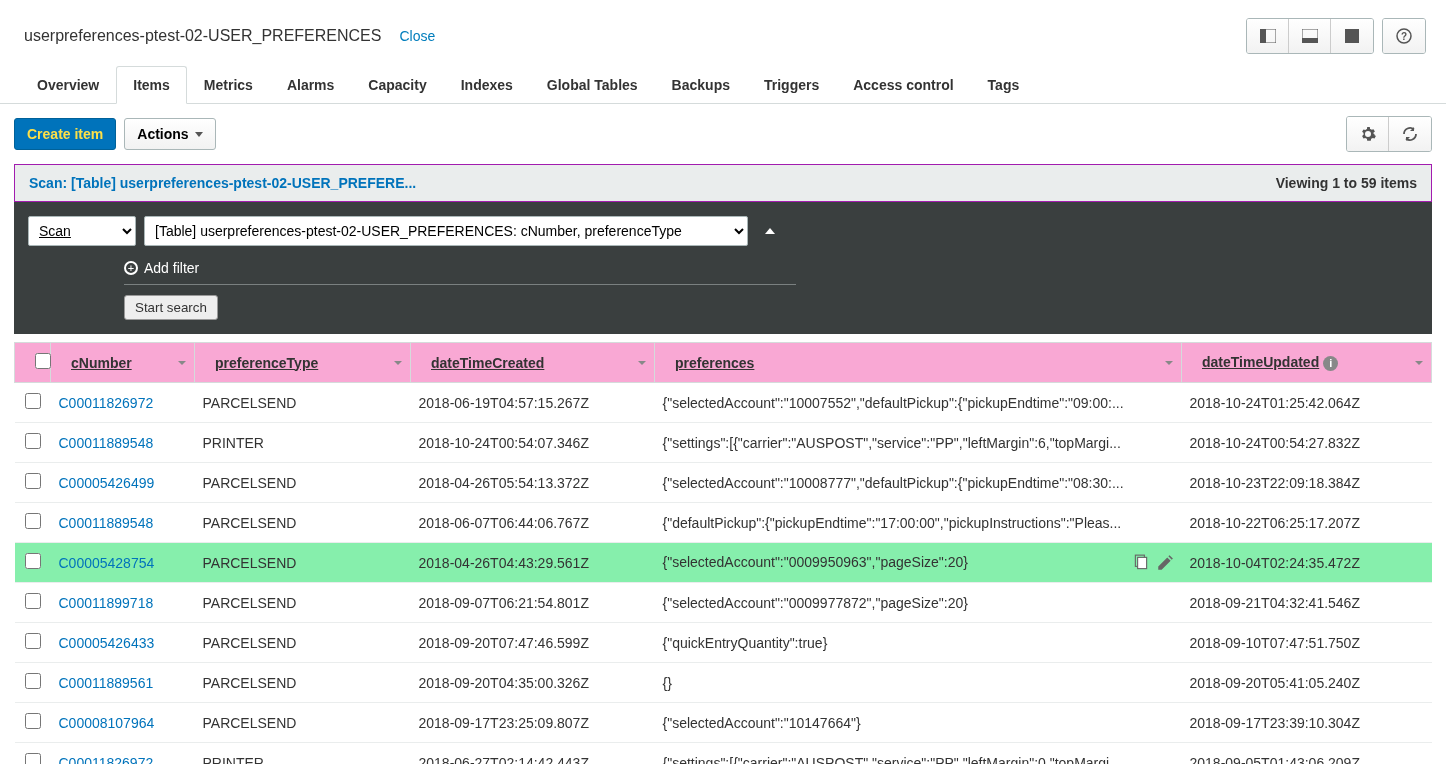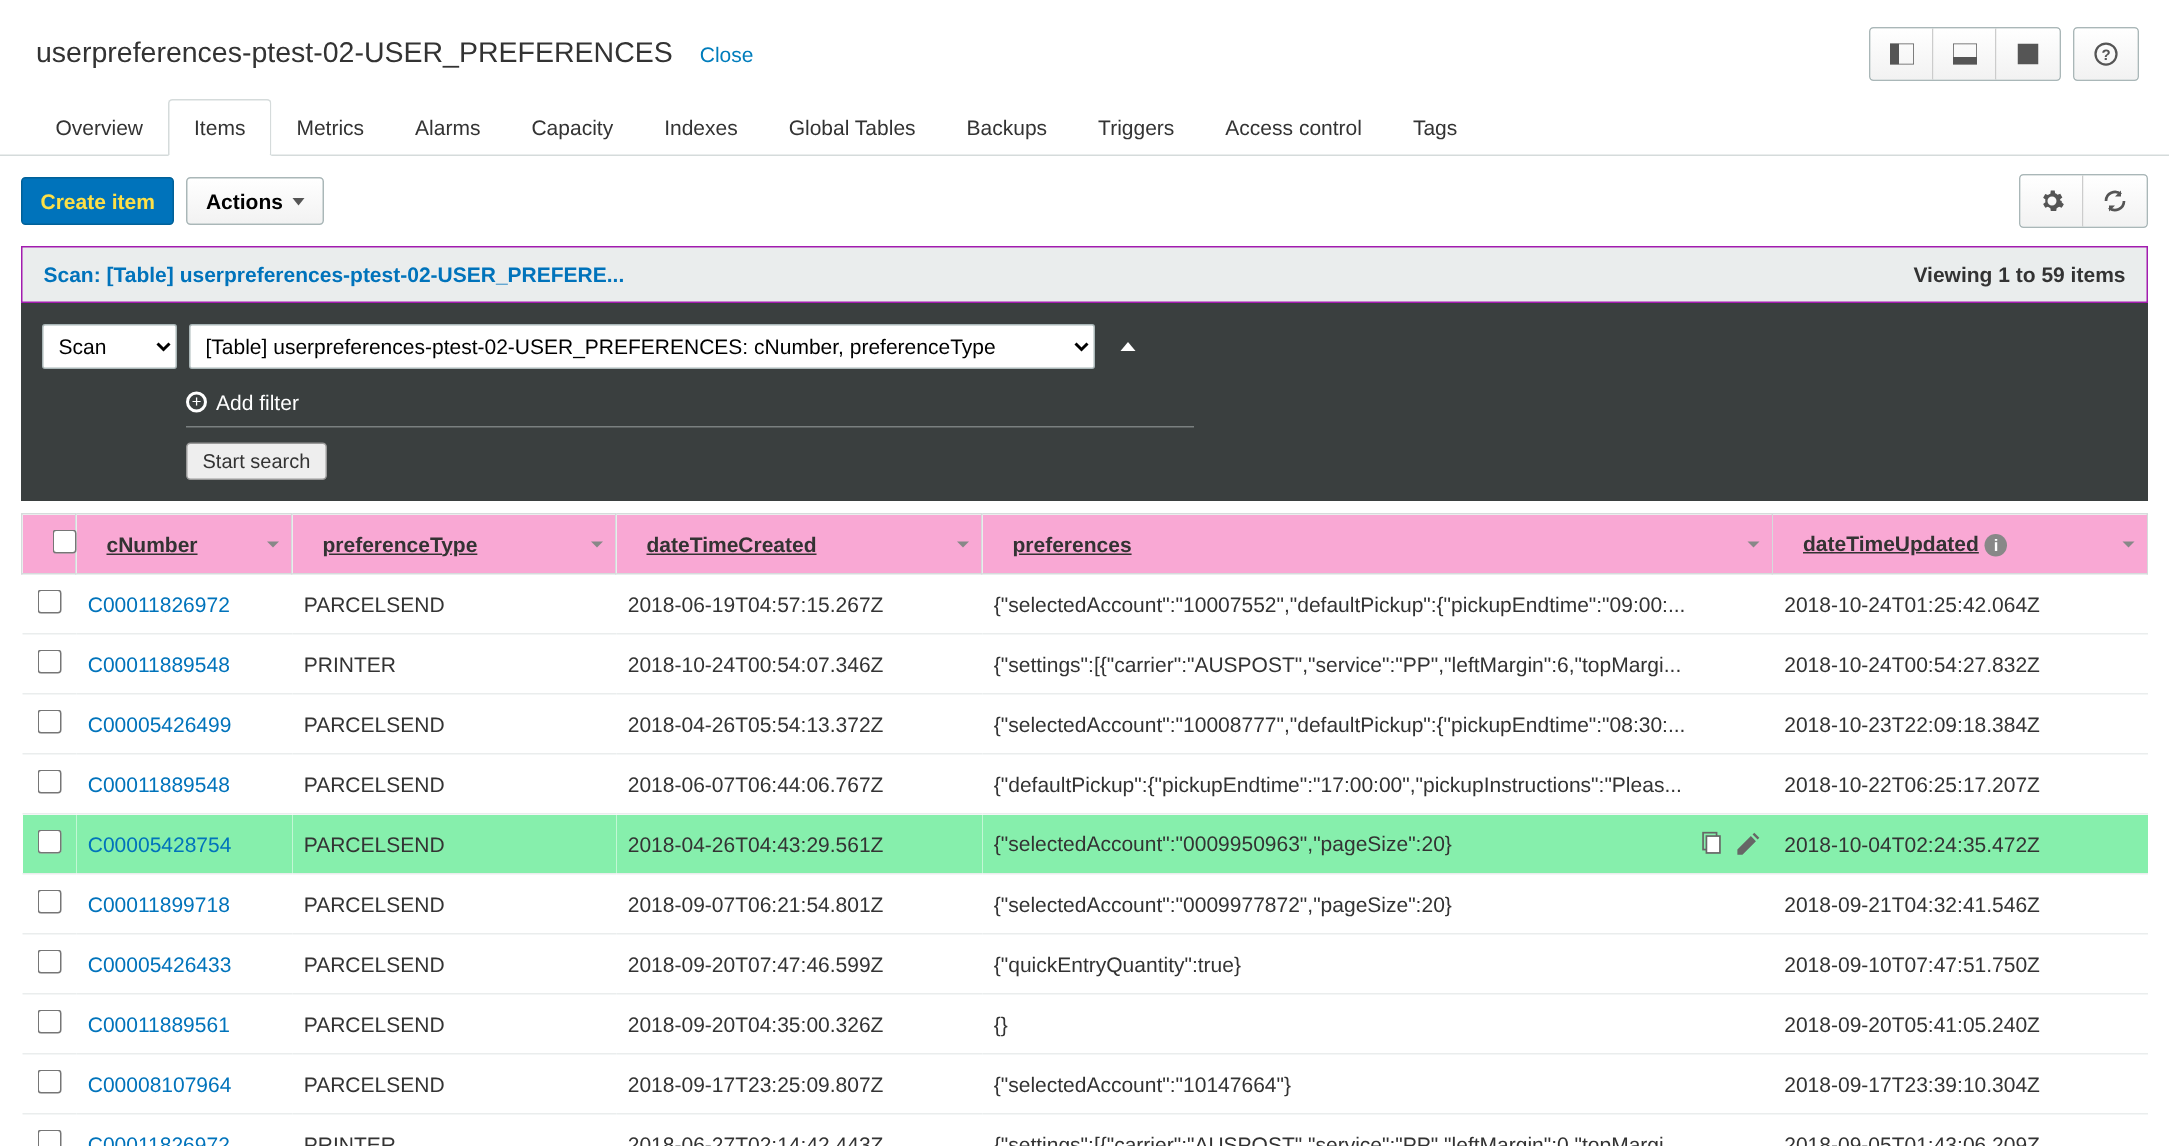--- a/index.html
+++ b/index.html
@@ -1,42 +1,42 @@
 <!DOCTYPE html>
 <html><head>
 <meta charset="utf-8">
 <style>
   * { box-sizing: border-box; margin: 0; padding: 0; }
   body { font-family: "Helvetica Neue", Arial, sans-serif; font-size: 14px; color: #333; background: #fff; }
   
   .header { display: flex; align-items: center; padding: 18px 20px 12px 24px; }
-  .title { font-size: 19px; font-weight: 400; color: #333; }
+  .title { font-size: 16px; font-weight: 400; color: #333; }
   .close-link { color: #007dbc; margin-left: 18px; text-decoration: none; font-size: 14px; cursor: pointer; }
   .spacer { flex: 1; }
   .btn-group { display: inline-flex; border: 1px solid #aab7b8; border-radius: 3px; overflow: hidden; margin-left: 8px; }
   .btn-icon { width: 42px; height: 34px; display: flex; align-items: center; justify-content: center; background: linear-gradient(#fff,#f2f2f2); border-right: 1px solid #ccc; cursor: pointer; }
   .btn-icon:last-child { border-right: none; }
   
   .tabs { border-bottom: 1px solid #d5dbdb; padding-left: 20px; }
-  .tab { display: inline-block; padding: 10px 16px; color: #333; cursor: pointer; border: 1px solid transparent; border-bottom: none; font-weight: 400; font-size: 14px; }
+  .tab { display: inline-block; padding: 10px 16px; color: #333; cursor: pointer; border: 1px solid transparent; border-bottom: none; font-weight: 700; font-size: 14px; }
   .tab.active { background: #fff; border: 1px solid #d5dbdb; border-bottom: 1px solid #fff; margin-bottom: -1px; border-radius: 3px 3px 0 0; }
   
   .toolbar { display: flex; align-items: center; padding: 12px 14px; }
   .btn-primary { background: #0073bb; color: #fde047; border: 1px solid #006199; padding: 7px 12px; border-radius: 3px; font-weight: 700; cursor: pointer; font-size:14px;}
   .btn-default { background: linear-gradient(#fff,#f2f2f2); border: 1px solid #aab7b8; padding: 7px 12px; border-radius: 3px; font-weight: 700; cursor: pointer; display:inline-flex; align-items:center; gap:6px; font-size:14px;}
   .chevron-down { width: 0; height: 0; border-left: 4px solid transparent; border-right: 4px solid transparent; border-top: 5px solid #555; display:inline-block;}
   
   .scan-bar { display: flex; align-items: center; justify-content: space-between; padding: 10px 14px; background: #eaeded; border: 1px solid #a21caf; margin: 0 14px; }
   .scan-text { color: #0073bb; font-weight: 700; max-width: 440px; overflow: hidden; white-space: nowrap; text-overflow: ellipsis; cursor:pointer; }
   .viewing { font-weight: 700; color: #333; }
   
   .darkbox { background: #3a3f3f; margin: 0 14px; padding: 14px; }
   .darkbox-row1 { display: flex; gap: 8px; align-items:center;}
   select.sel { height: 30px; border: 1px solid #aab7b8; border-radius: 2px; padding: 0 6px; font-size:14px; background:#fff;}
-  .sel-scan { width: 90px; }
+  .sel-scan { width: 108px; text-decoration: underline; }
   .sel-table { width: 604px; }
   .collapse-btn { width: 28px; height: 28px; display:flex; align-items:center; justify-content:center; cursor:pointer;}
   .chevron-up { width:0; height:0; border-left:5px solid transparent; border-right:5px solid transparent; border-bottom:6px solid #fff; }
   
   .add-filter { color: #fff; margin: 14px 0 0 96px; font-size:14px; cursor:pointer; display:inline-flex; align-items:center; gap:6px; }
   .plus-icon { width:14px; height:14px; border-radius:50%; border:2px solid #fff; display:inline-flex; align-items:center; justify-content:center; font-size:11px; line-height:1; }
   .filter-line { border-bottom: 1px solid #7a8080; margin: 8px 0 10px 96px; width: 672px;}
   .start-search { background: #eee; border:1px solid #999; border-radius:3px; padding:4px 10px; margin-left: 96px; color:#333; cursor:pointer;}
   
   .table { width: calc(100% - 28px); margin: 8px 14px 0 14px; border-collapse: collapse; table-layout: fixed; }

